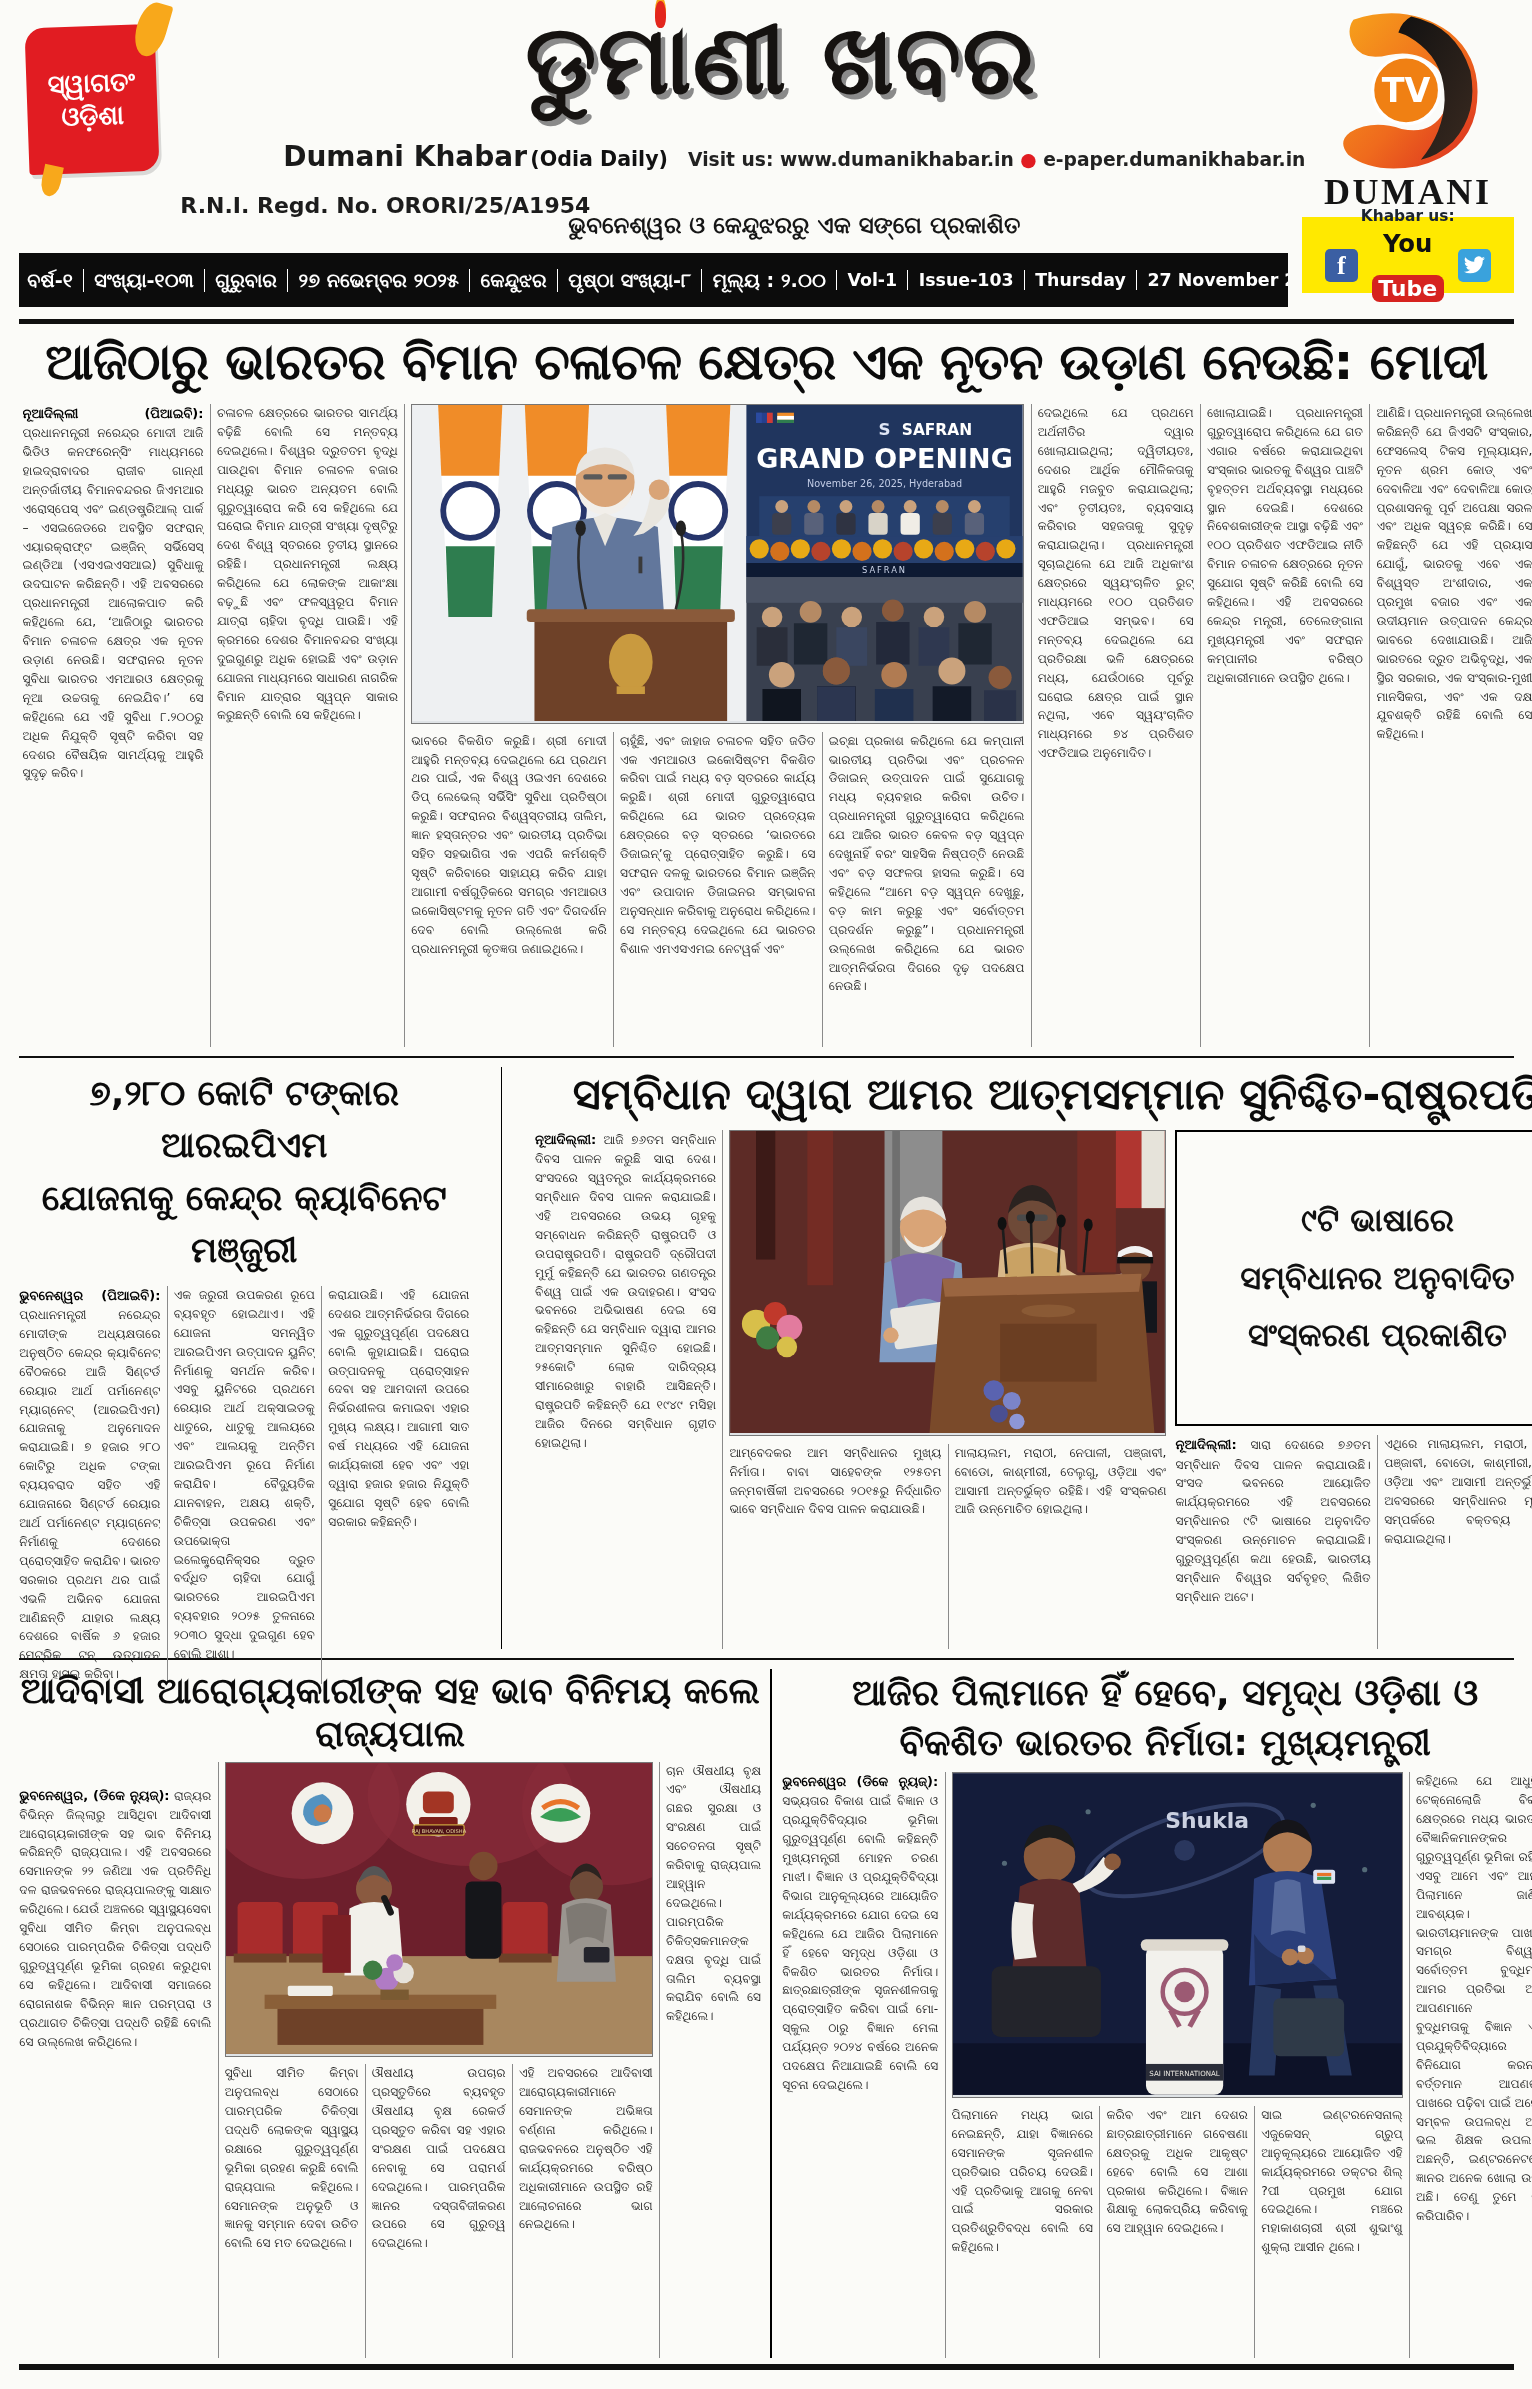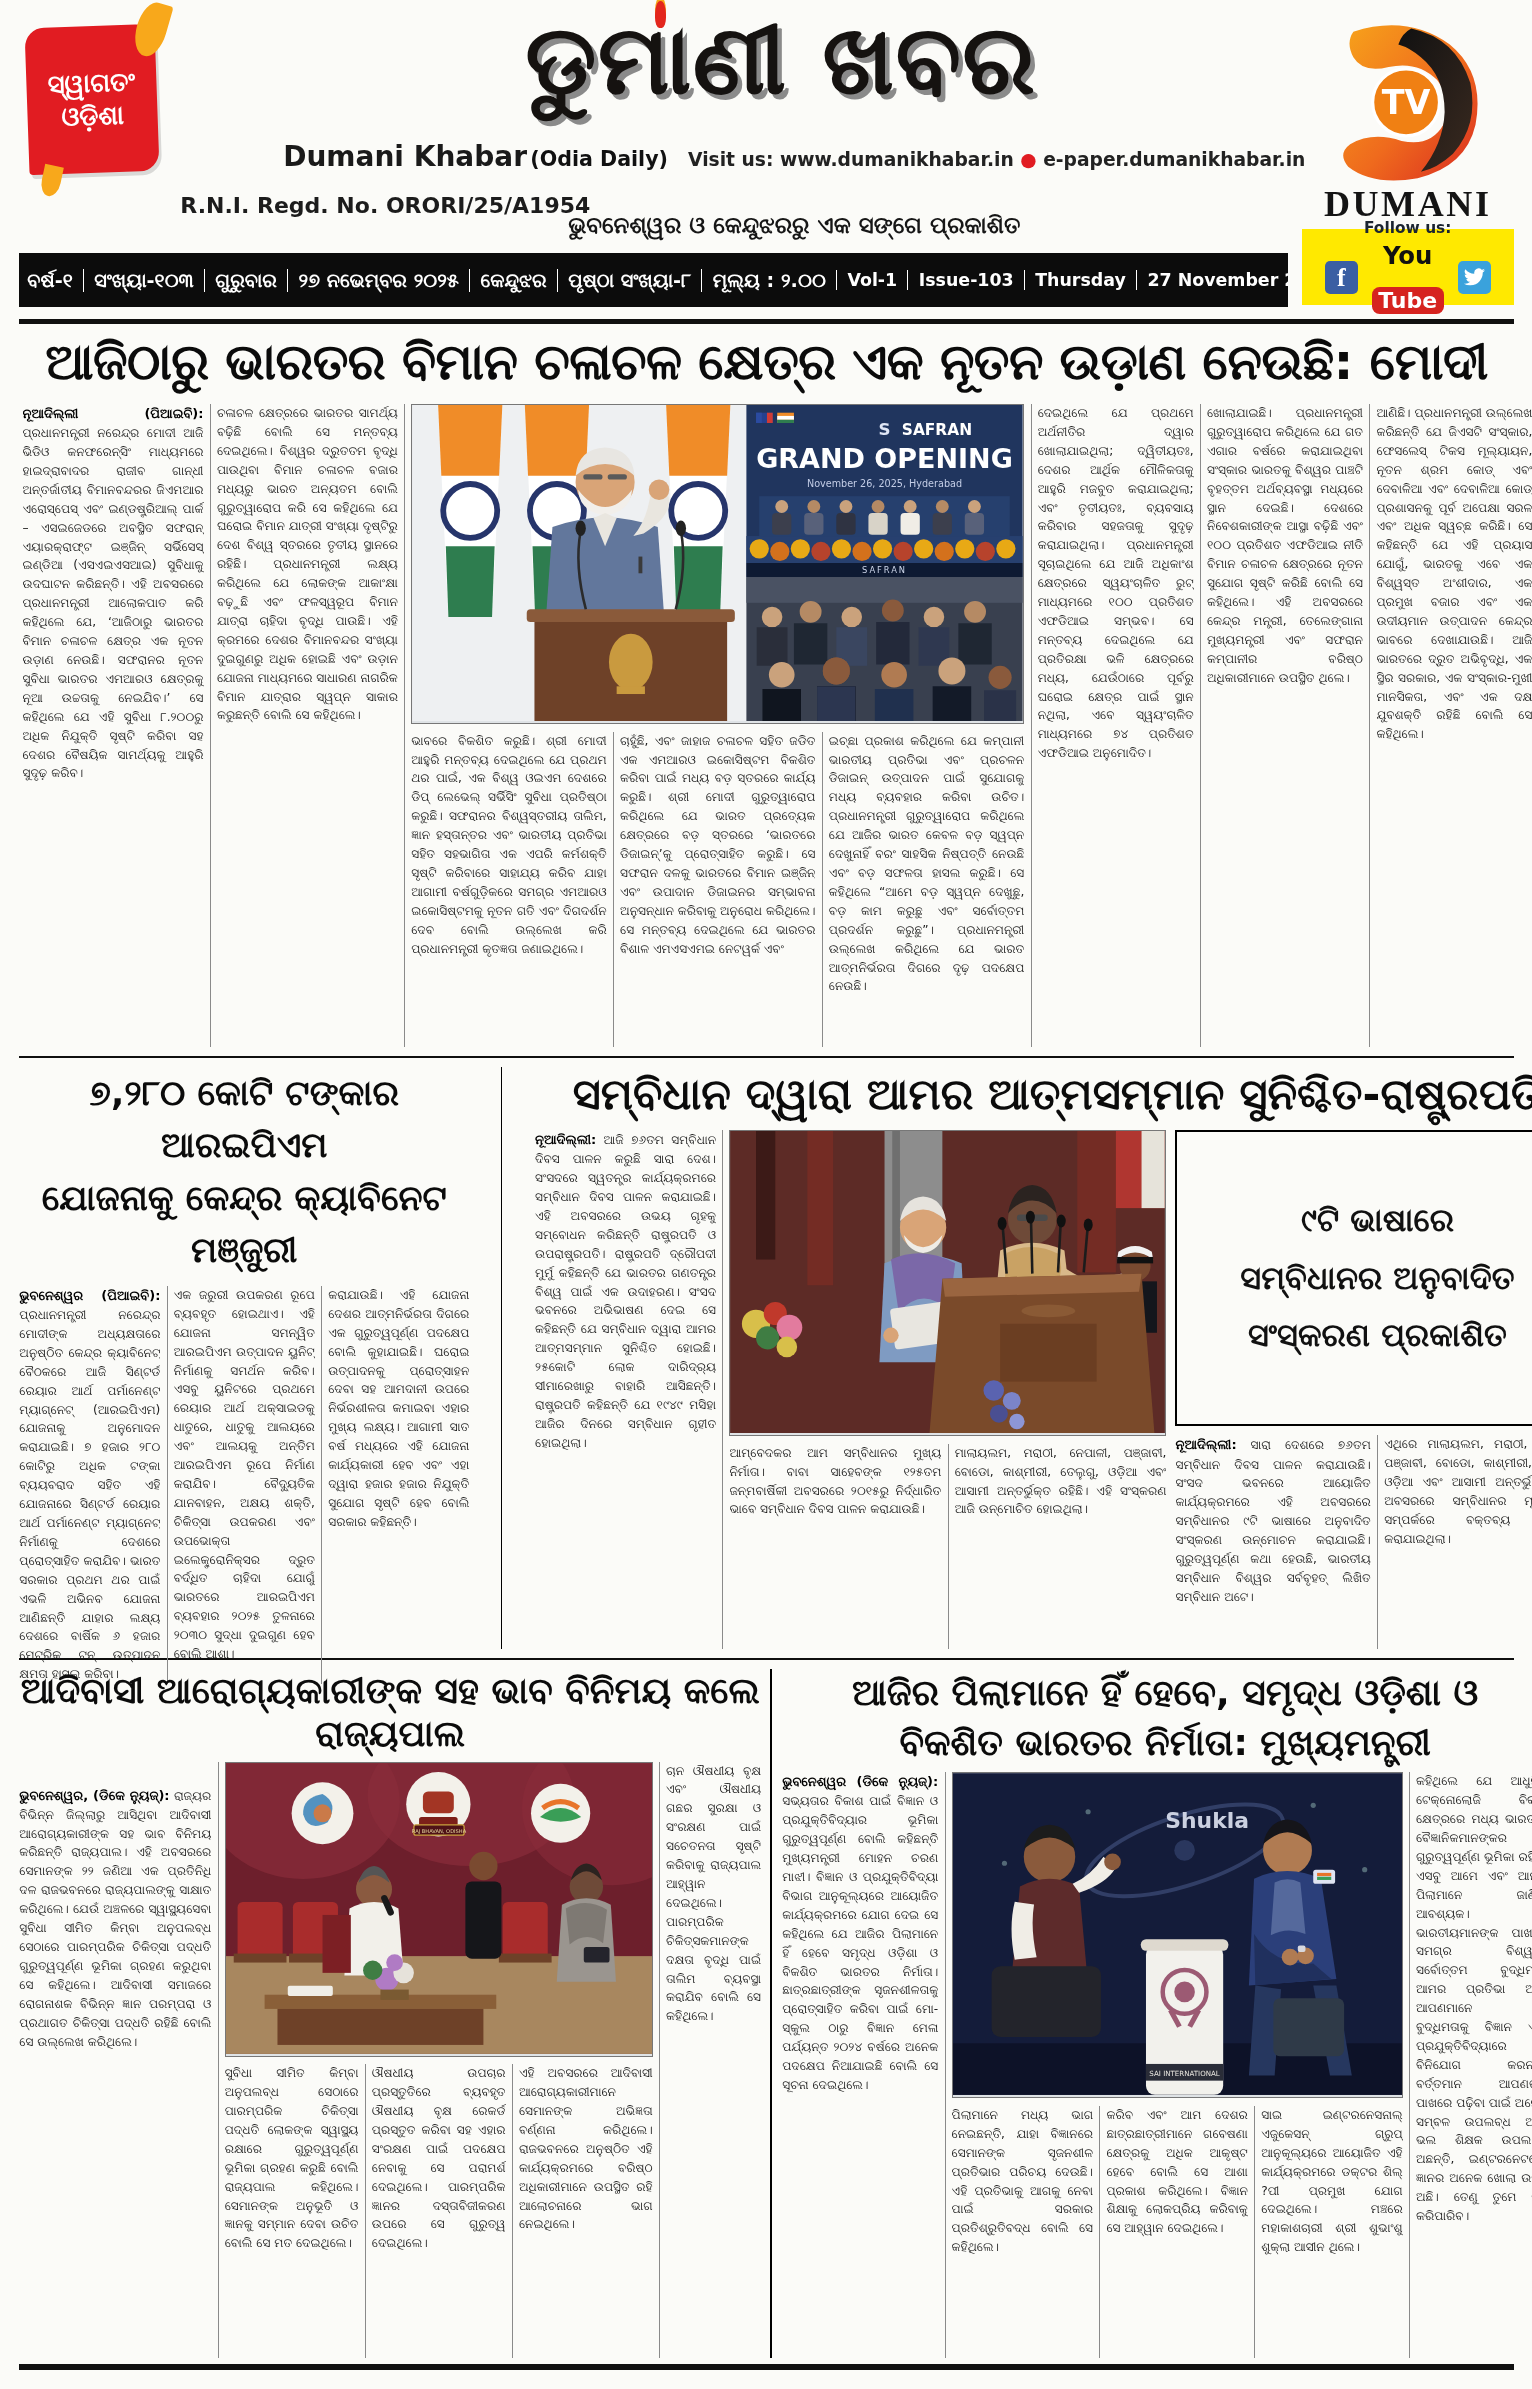--- a/index.html
+++ b/index.html
@@ -25,21 +25,21 @@
   .subrow .en{font-size:28px;font-weight:900;color:#1a1a1a;}
   .subrow .entype{font-size:20.6px;font-weight:700;}
   .subrow .visit{font-size:18.7px;font-weight:800;color:#222;}
   .subrow .dot{color:#e11c22;font-size:18.7px;}
   .tagline{position:absolute;left:360px;top:212px;width:830px;text-align:center;font-size:23px;font-weight:700;color:#161616;}
   .infobar{position:absolute;left:0;right:226px;bottom:9px;height:54px;background:#0c0c0c;color:#fff;
            display:flex;align-items:center;overflow:hidden;}
   .infobar .seg{padding:0 10.3px;font-size:19.3px;font-weight:800;border-left:1.3px solid #ffffff;white-space:nowrap;}
   .infobar .seg:first-child{border-left:none;padding-left:8px;}
   .infobar .seg.en{font-size:17.4px;}
-  .logo{position:absolute;right:0;top:22px;width:212px;height:302px;display:flex;flex-direction:column;align-items:center;}
+  .logo{position:absolute;right:0;top:10px;width:212px;height:302px;display:flex;flex-direction:column;align-items:center;}
   .dmark{width:148px;height:162px;position:relative;}
   .dname{font-family:"Liberation Serif","DejaVu Serif",serif;font-size:36px;font-weight:900;color:#141414;letter-spacing:2.6px;margin-top:-1.3px;}
   .followbar{margin-top:3.9px;width:212px;height:76px;background:#ffe900;display:flex;flex-direction:column;align-items:center;justify-content:center;gap:3.9px;}
   .followbar .ftxt{font-size:15.4px;font-weight:800;color:#1b2430;}
   .ficons{display:flex;align-items:center;gap:14px;}
   .fb{width:33px;height:33px;background:#3b5fa3;border-radius:5.1px;color:#fff;font-weight:900;font-size:26px;
       display:flex;align-items:center;justify-content:center;font-family:"Liberation Serif",serif;}
   .yt{display:flex;align-items:center;gap:17px;flex-direction:column;}
   .yt .you{font-size:24.4px;font-weight:900;color:#111;}
   .yt .tube{background:#d6231f;color:#fff;font-size:22px;font-weight:900;border-radius:7.7px;padding:1.3px 6.4px;}
@@ -154,21 +154,21 @@
           </defs>
           <path d="M30 15 Q115 -12 180 35 Q235 80 220 160 Q205 225 130 243 Q60 255 22 225 Q5 205 25 190 Q60 170 105 185 Q150 195 170 160 Q185 120 160 90 Q130 60 85 70 Q45 80 30 55 Q18 32 30 15 Z" fill="url(#dg)"></path>
           <path d="M120 10 Q190 25 212 95 Q225 160 185 205 Q160 228 135 233 Q170 190 172 140 Q172 85 135 55 Q118 40 100 35 Q105 18 120 10 Z" fill="url(#dk)"></path>
           <circle cx="112" cy="125" r="52" fill="#f08013"></circle>
           <circle cx="112" cy="125" r="52" fill="none" stroke="#fff" stroke-width="5"></circle>
           <text x="112" y="143" text-anchor="middle" font-size="52" font-weight="bold" fill="#ffffff" font-family="DejaVu Sans">TV</text>
         </svg>
       </div>
       <div class="dname">DUMANI</div>
       <div class="followbar">
-        <div class="ftxt">Follow us:</div>
+        <div class="ftxt">Khabar us:</div>
         <div class="ficons">
           <div class="fb">f</div>
           <div class="yt">
             <span class="you">You</span>
             <span class="tube">Tube</span>
           </div>
           <div class="tw">
             <svg width="23" height="19.3" viewBox="0 0 24 20">
                 <path d="M23 2.3c-.8.4-1.7.6-2.6.8A4.5 4.5 0 0 0 22.4.6c-.9.5-1.9.9-2.9 1.1A4.5 4.5 0 0 0 11.7 5c0 .4 0 .7.1 1A12.8 12.8 0 0 1 2.5 1.2a4.5 4.5 0 0 0 1.4 6A4.4 4.4 0 0 1 1.8 6.7v.1c0 2.2 1.5 4 3.6 4.4a4.6 4.6 0 0 1-2 .1 4.5 4.5 0 0 0 4.2 3.1A9 9 0 0 1 .9 16.3 12.7 12.7 0 0 0 7.8 18c8.3 0 12.8-6.9 12.8-12.8v-.6c.9-.6 1.7-1.4 2.4-2.3z" fill="#fff"></path>
               </svg>

